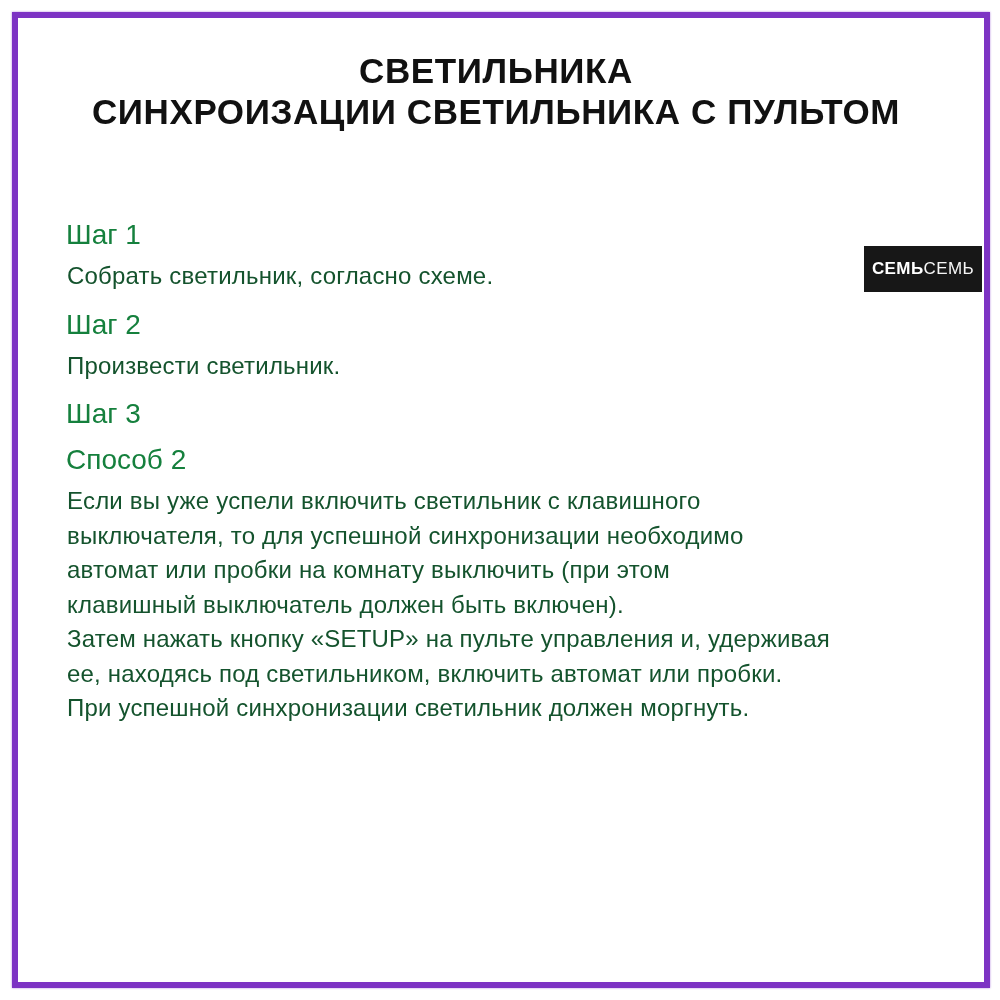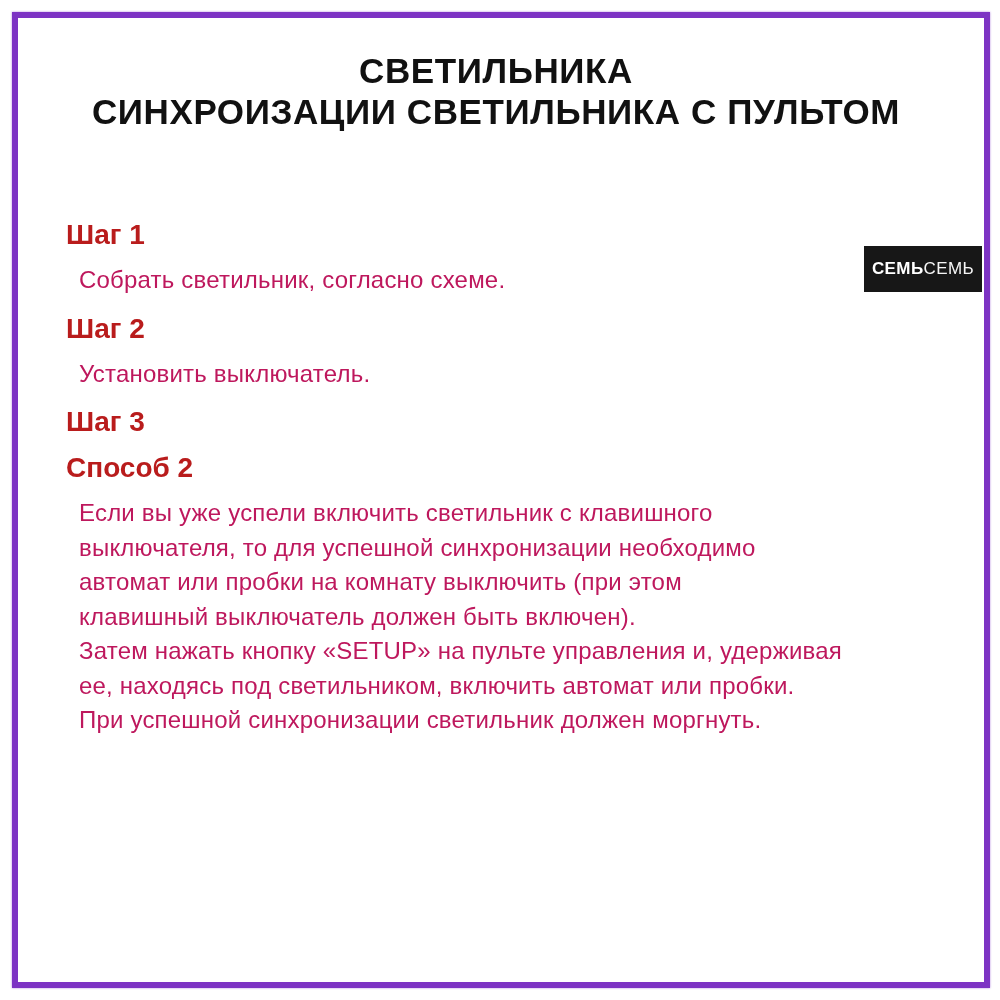--- a/index.html
+++ b/index.html
@@ -43,32 +43,32 @@
     letter-spacing: 0.6px;
     margin: 0 0 88px 0;
     color: #111111;
   }
   .section {
     margin: 0 0 16px 0;
   }
   .section h2 {
     font-size: 28px;
     line-height: 30px;
-    font-weight: bold;
+    font-weight: normal;
     margin: 0 0 9px 0;
-    color: #b91c1c;
+    color: #15803d;
   }
   .section p {
     font-size: 24px;
     line-height: 34.5px;
     font-weight: 500;
     letter-spacing: 0.2px;
-    margin: 13px;
+    margin: 1px;
     white-space: pre-line;
-    color: #be185d;
+    color: #14532d;
     max-width: 900px;
   }
   .badge {
     position: absolute;
     top: 246px;
     right: 18px;
     width: 118px;
     height: 46px;
     background: #171717;
     color: #ffffff;
@@ -101,21 +101,21 @@
       <div>СИНХРОИЗАЦИИ СВЕТИЛЬНИКА С ПУЛЬТОМ</div>
     </h1>
 
     <div class="section">
       <h2>Шаг 1</h2>
       <p>Собрать светильник, согласно схеме.</p>
     </div>
 
     <div class="section">
       <h2>Шаг 2</h2>
-      <p>Установить выключатель.</p>
+      <p>Произвести светильник.</p>
     </div>
 
     <div class="section">
       <h2>Шаг 3</h2>
     </div>
 
 
     <div class="section">
       <h2>Способ 2</h2>
       <p>Если вы уже успели включить светильник с клавишного

